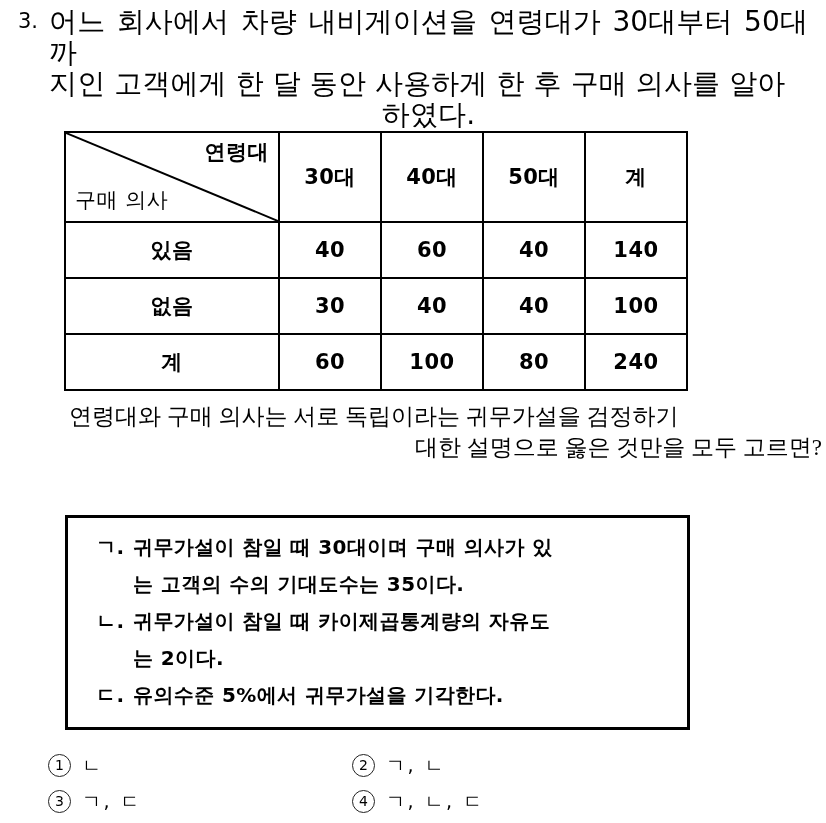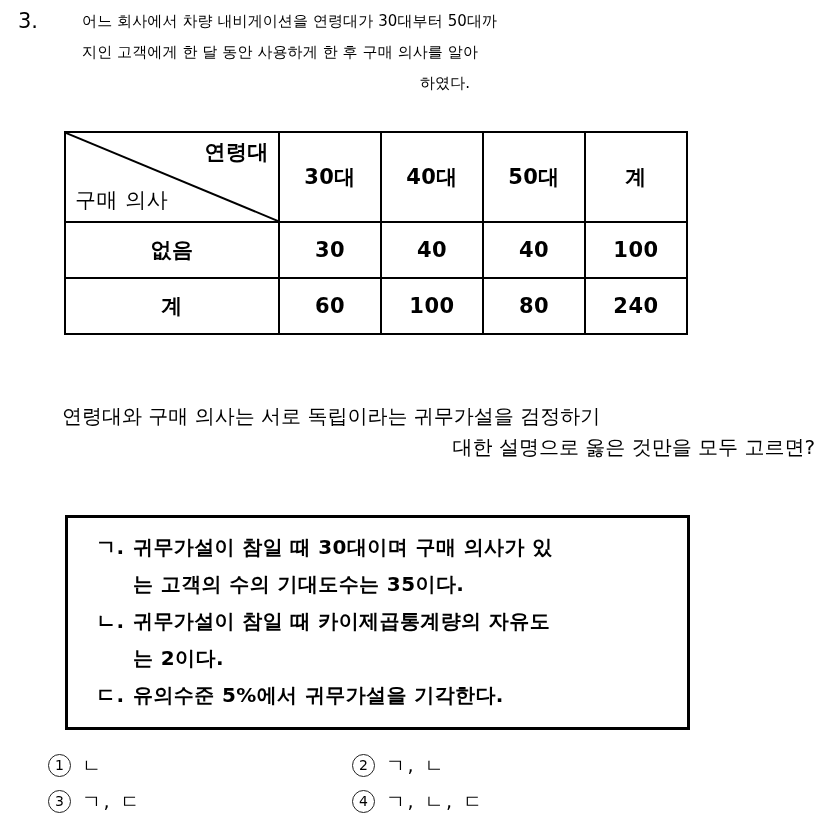--- a/index.html
+++ b/index.html
@@ -26,26 +26,25 @@
     align-items: flex-start;
   }
   .stem-number {
     flex: 0 0 auto;
     font-size: 21px;
     line-height: 31px;
     padding-right: 11px;
   }
   .stem-body {
     flex: 1 1 auto;
-    font-size: 15px;
+    font-size: 28px;
     line-height: 31px;
     text-align: justify;
     text-justify: inter-character;
     letter-spacing: 0.1px;
-    margin-left: 33px;
   }
   .stem-body .lastline {
     text-align: center;
   }
 
   
   .table-wrap {
     position: absolute;
     left: 64px;
     top: 131px;
@@ -94,27 +93,28 @@
     left: 9px;
     bottom: 7px;
     font-size: 21px;
     font-weight: 400;
     letter-spacing: 0.5px;
   }
 
   
   .after-table {
     position: absolute;
-    left: 62px;
+    left: 69px;
     top: 401px;
     width: 753px;
-    font-size: 20px;
+    font-size: 23px;
     line-height: 31px;
     text-align: justify;
     text-justify: inter-character;
+    font-family: Liberation Serif, serif;
   }
   .after-table .lastline { text-align: right; }
 
   
   .statement-box {
     position: absolute;
     left: 65px;
     top: 515px;
     width: 625px;
     height: 215px;
@@ -195,20 +195,27 @@
           </svg>
           <span class="corner-top">연령대</span>
           <span class="corner-bottom">구매 의사</span>
         </td>
         <td class="col-data">30대</td>
         <td class="col-data">40대</td>
         <td class="col-data">50대</td>
         <td class="col-data">계</td>
       </tr>
       <tr>
+        <td class="col-label">있음</td>
+        <td class="col-data">40</td>
+        <td class="col-data">60</td>
+        <td class="col-data">40</td>
+        <td class="col-data">140</td>
+      </tr>
+      <tr>
         <td class="col-label">없음</td>
         <td class="col-data">30</td>
         <td class="col-data">40</td>
         <td class="col-data">40</td>
         <td class="col-data">100</td>
       </tr>
       <tr>
         <td class="col-label">계</td>
         <td class="col-data">60</td>
         <td class="col-data">100</td>

